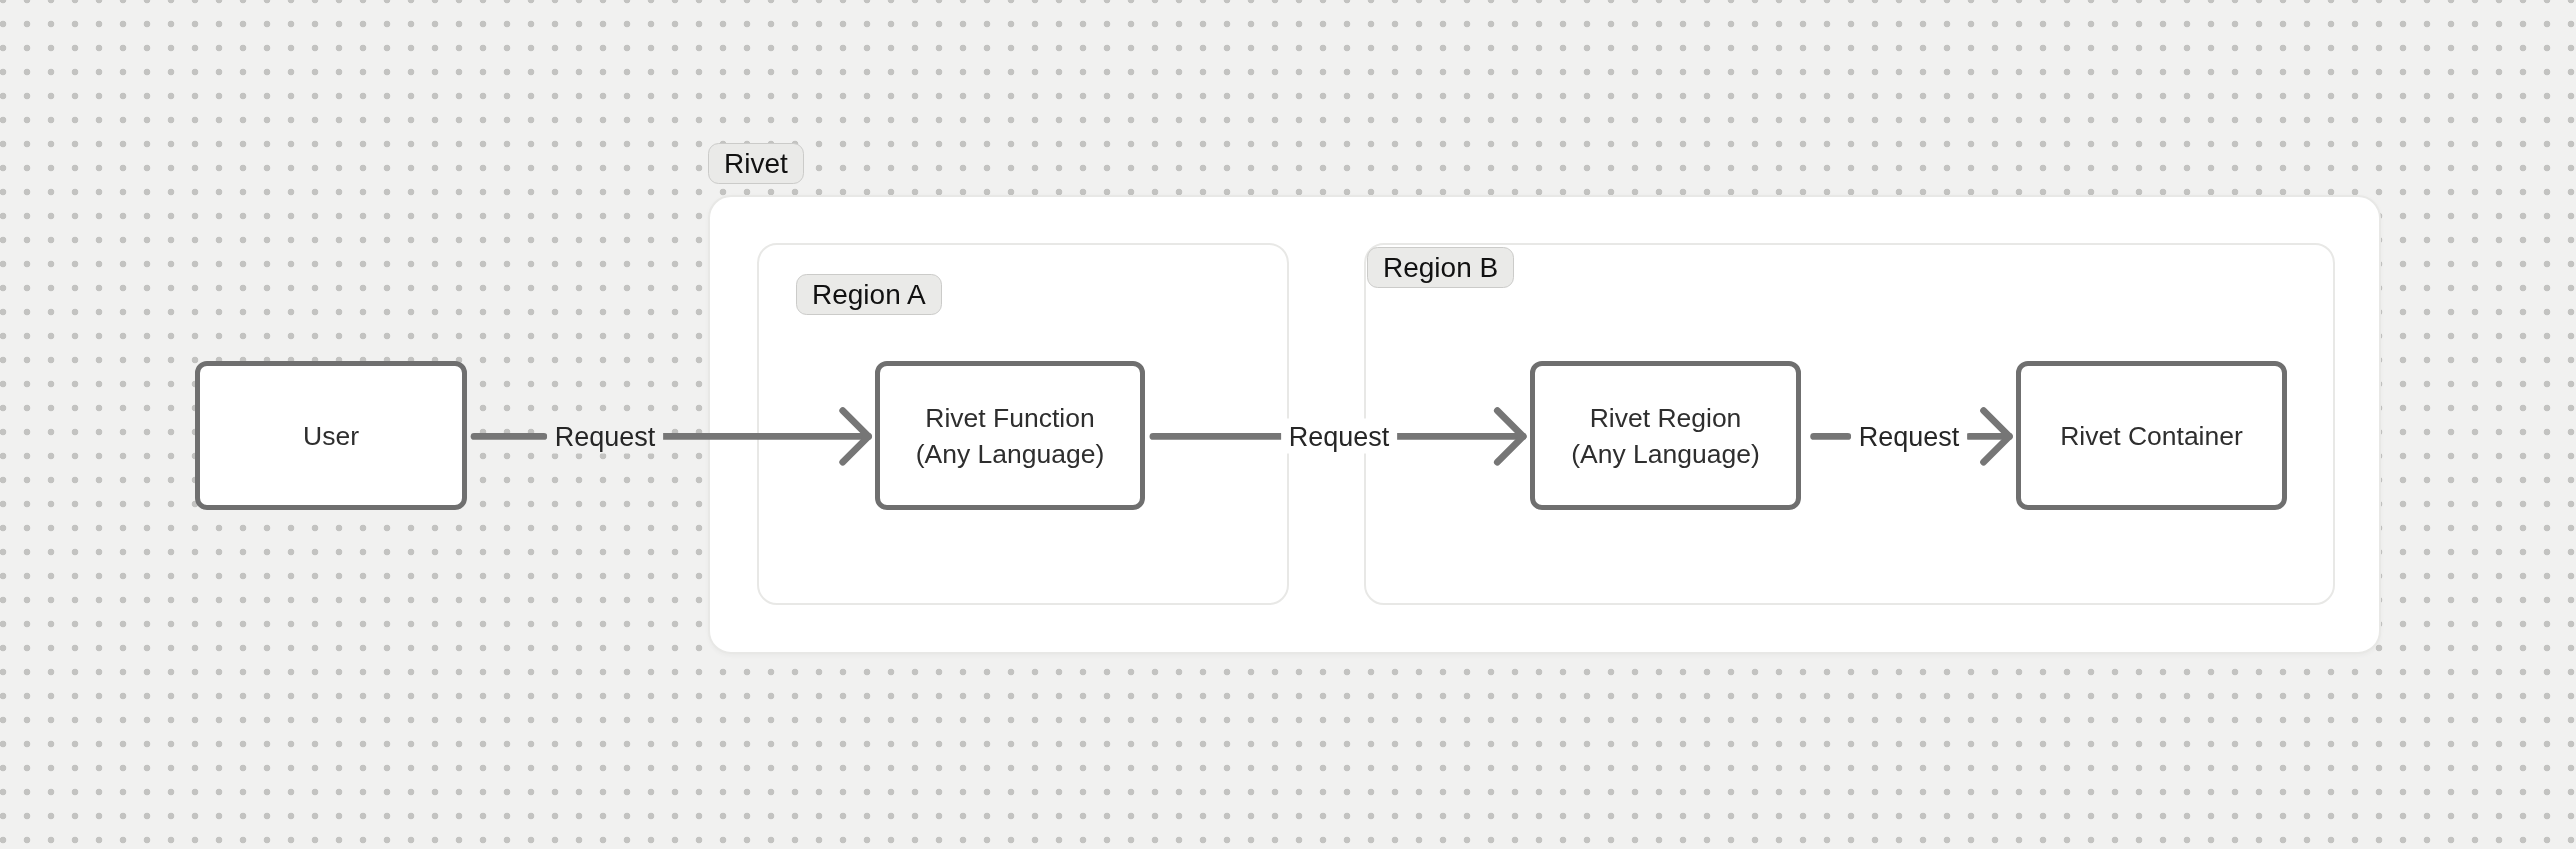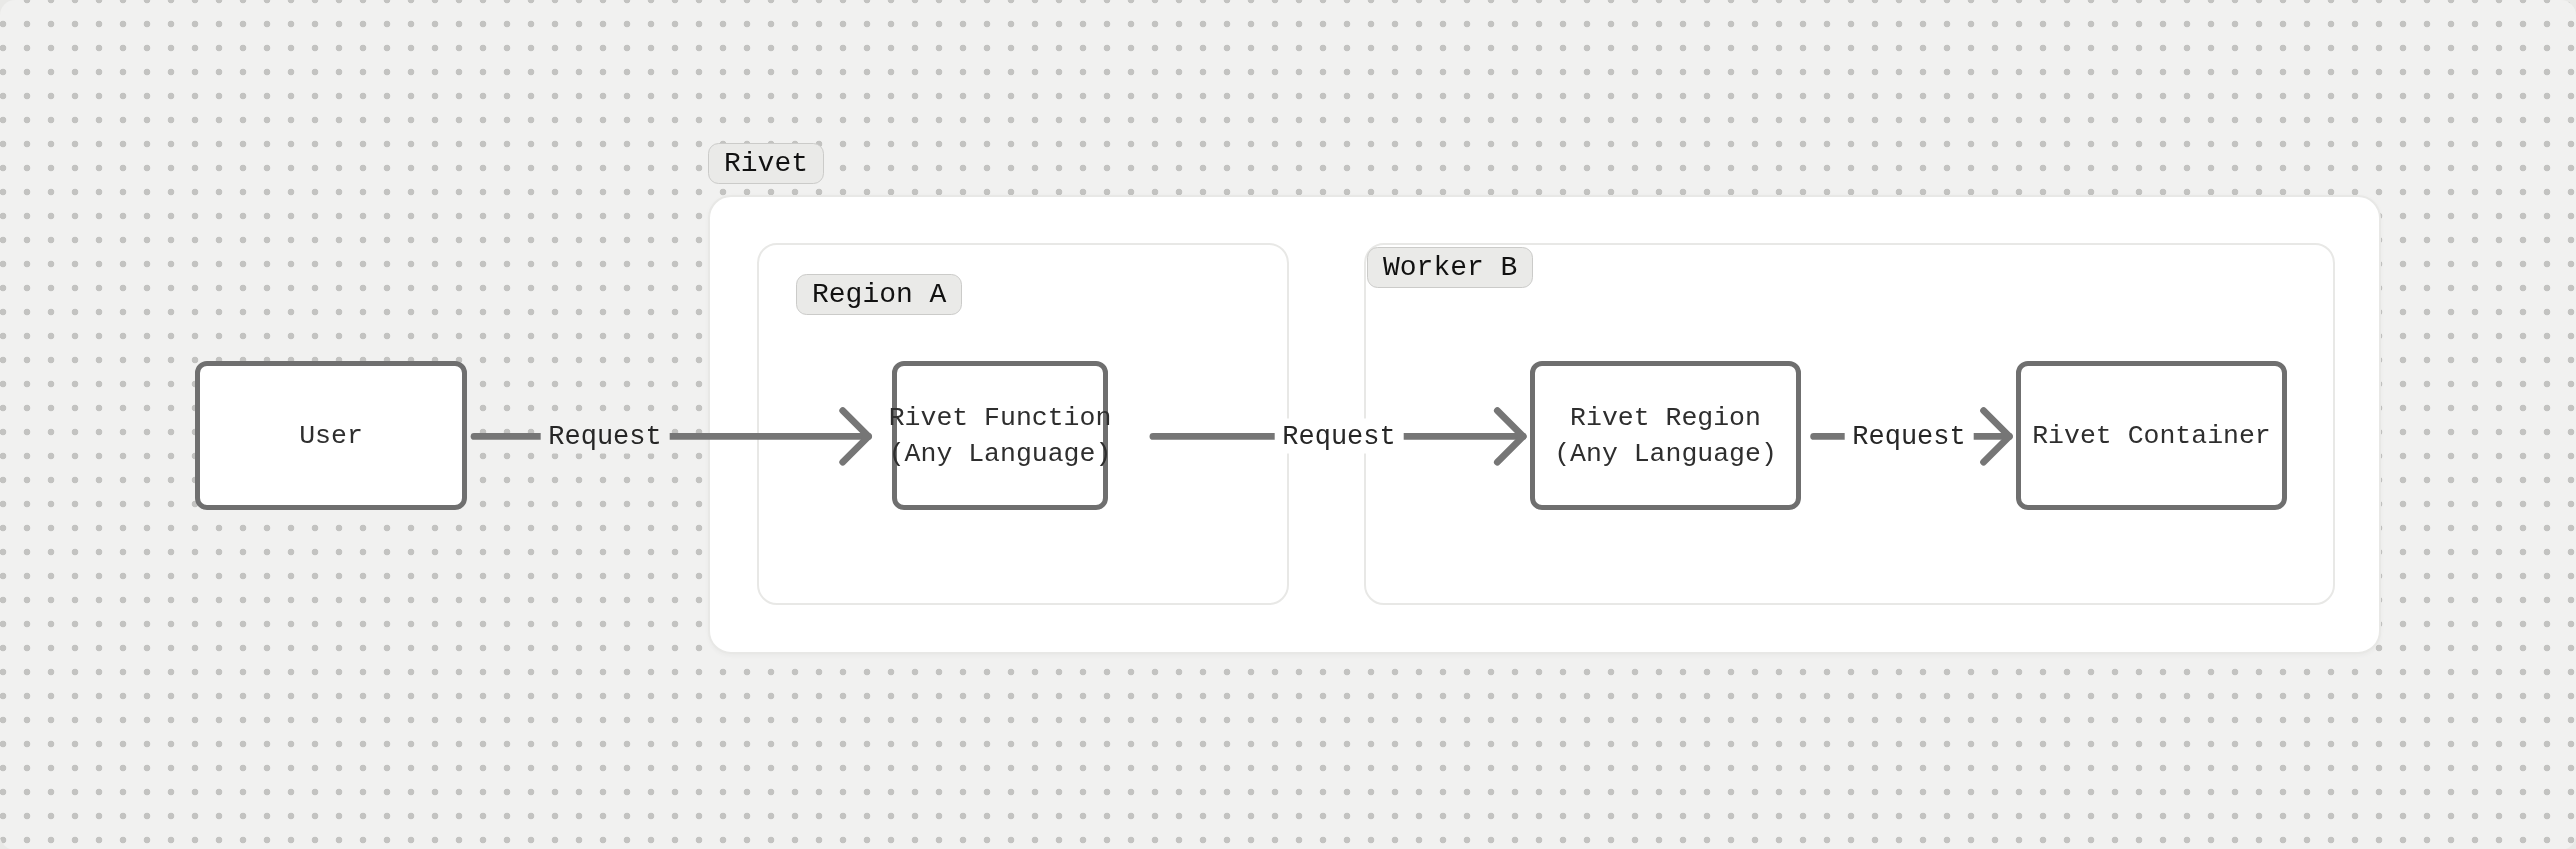--- a/index.html
+++ b/index.html
@@ -9,22 +9,21 @@
   }
   .canvas {
     position: relative;
     width: 2576px;
     height: 850px;
     overflow: hidden;
     background-color: var(--canvas_bg, #f1f1f0);
     background-image: radial-gradient(circle, var(--dot, #c3c3c1) 3.2px, rgba(0,0,0,0) 3.6px);
     background-size: 24px 24px;
     background-position: -9px -12px;
-    font-family: Liberation Mono, monospace;
-    border-radius: 15px;
+    font-family: Liberation Sans, sans-serif;
   }
   .frame {
     position: absolute;
     background: var(--frame_bg, #ffffff);
     border: 2.3px solid var(--frame_border, #e8e8e6);
     box-sizing: border-box;
   }
   .frame.outer {
     left: 708px; top: 195px; width: 1673px; height: 459px;
     border-radius: 23px;
@@ -79,21 +78,21 @@
     flex-direction: column;
     align-items: center;
     justify-content: center;
     color: var(--node_text, #2e2e2e);
     font-size: 26.5px;
     line-height: 36px;
     text-align: center;
     white-space: nowrap;
   }
   .node.user            { left: 195px;  width: 272px; }
-  .node.rivet-function  { left: 875px; width: 216px; margin-left: 17px; }
+  .node.rivet-function  { left: 875px; width: 270px; }
   .node.rivet-worker    { left: 1530px; width: 271px; }
   .node.rivet-container { left: 2016px; width: 271px; }
 
   .edge-label {
     position: absolute;
     top: 436px;
     transform: translate(-50%, -50%);
     color: var(--edge_label_text, #262626);
     font-size: 27px;
     line-height: 32px;
@@ -108,21 +107,21 @@
 <body>
 
 <div class="canvas">
 
   <div class="frame outer"></div>
   <div class="frame region-a"></div>
   <div class="frame region-b"></div>
 
   <div class="badge rivet">Rivet</div>
   <div class="badge region-a">Region A</div>
-  <div class="badge region-b">Worker B</div>
+  <div class="badge region-b">Region B</div>
 
   <svg class="edges-layer" width="2576" height="850" viewBox="0 0 3396 1120" aria-hidden="true">
     <g>
       <line class="edge-line" x1="625" y1="575" x2="717" y2="575"></line>
       <line class="edge-line" x1="868" y1="575" x2="1145" y2="575"></line>
       <polyline class="edge-arrowhead" points="1111,541 1145,575 1111,609"></polyline>
     </g>
     <g>
       <line class="edge-line" x1="1520" y1="575" x2="1688" y2="575"></line>
       <line class="edge-line" x1="1840" y1="575" x2="2008" y2="575"></line>

